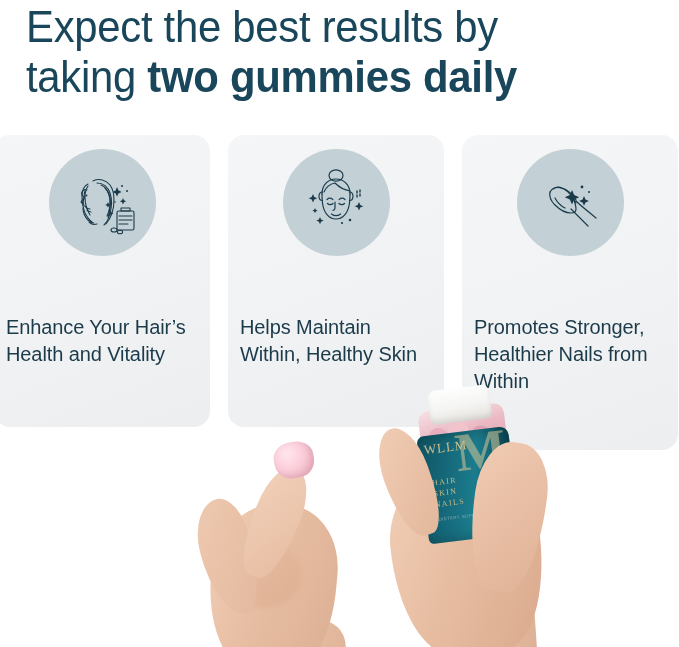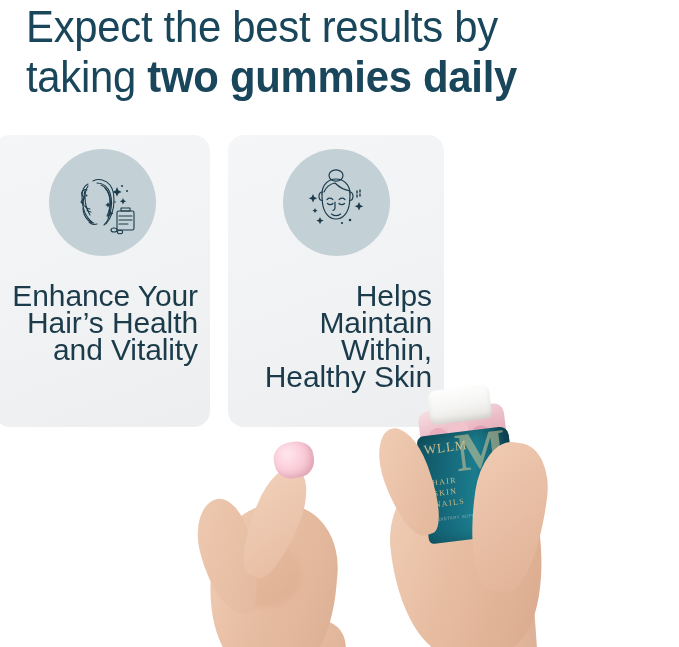--- a/index.html
+++ b/index.html
@@ -67,26 +67,27 @@
     display: flex;
     align-items: center;
     justify-content: center;
     margin-bottom: 26px;
     flex: none;
   }
   .icon-circle svg { display: block; }
 
   .card-text {
     color: #1b3b4b;
-    font-size: 30px;
+    font-size: 20px;
     line-height: 27px;
-    text-align: right;
+    text-align: left;
     font-weight: 400;
     letter-spacing: -0.1px;
     padding: 0 2px;
+    margin-top: 32px;
   }
 
   
   .photo {
     position: absolute;
     left: 0;
     top: 330px;
     width: 679px;
     height: 317px;
     overflow: hidden;
@@ -370,20 +371,37 @@
         <path d="M23 53l1.1 2.5 2.5 1.1-2.5 1.1-1.1 2.5-1.1-2.5-2.5-1.1 2.5-1.1z" fill="#1b3b4b" stroke="none"></path>
         <path d="M18 44l.8 1.8 1.8.8-1.8.8-.8 1.8-.8-1.8-1.8-.8 1.8-.8z" fill="#1b3b4b" stroke="none"></path>
         <circle cx="53" cy="56" r="1.3" fill="#1b3b4b" stroke="none"></circle>
         <circle cx="45" cy="59" r="1.1" fill="#1b3b4b" stroke="none"></circle>
         <path d="M60 27v2M63 26v2M60 31v2M63 30v2" stroke-width="1.4"></path>
       </svg>
     </div>
     <div class="card-text">Helps Maintain Within, Healthy Skin</div>
   </div>
 
+  <div class="card card-3">
+    <div class="icon-circle">
+      <svg width="78" height="78" viewBox="0 0 78 78" fill="none" stroke="#1b3b4b" stroke-width="1.2" stroke-linecap="round" stroke-linejoin="round">
+        <path d="M19 28c2-4 7-6 12-4 6 2 11 7 14 12"></path>
+        <path d="M19 28c-1 4 1 9 5 13 5 5 11 8 16 8 3 0 5-1 5-4 0-3-1-6-2-9"></path>
+        <path d="M22 25c3-2 7-2 11 0 5 3 9 8 12 14"></path>
+        <path d="M45 37c4 4 9 8 14 12l6 5"></path>
+        <path d="M40 45c4 4 8 8 12 12l5 5"></path>
+        <path d="M24 34c2 4 6 8 10 10"></path>
+        <path d="M41 26l2.2 5 5 2.2-5 2.2-2.2 5-2.2-5-5-2.2 5-2.2z" fill="#1b3b4b" stroke="none"></path>
+        <path d="M53 32l1.5 3.4 3.4 1.5-3.4 1.5-1.5 3.4-1.5-3.4-3.4-1.5 3.4-1.5z" fill="#1b3b4b" stroke="none"></path>
+        <circle cx="51" cy="23" r="1.4" fill="#1b3b4b" stroke="none"></circle>
+        <circle cx="58" cy="28" r="1" fill="#1b3b4b" stroke="none"></circle>
+      </svg>
+    </div>
+    <div class="card-text">Promotes Stronger, Healthier Nails from Within</div>
+  </div>
 
 </div>
 
 <div class="photo">
 
   <div class="hand-left">
     <div class="hl-wrist"></div>
     <div class="hl-palm"></div>
     <div class="hl-knuck"></div>
     <div class="hl-thumb"></div>

